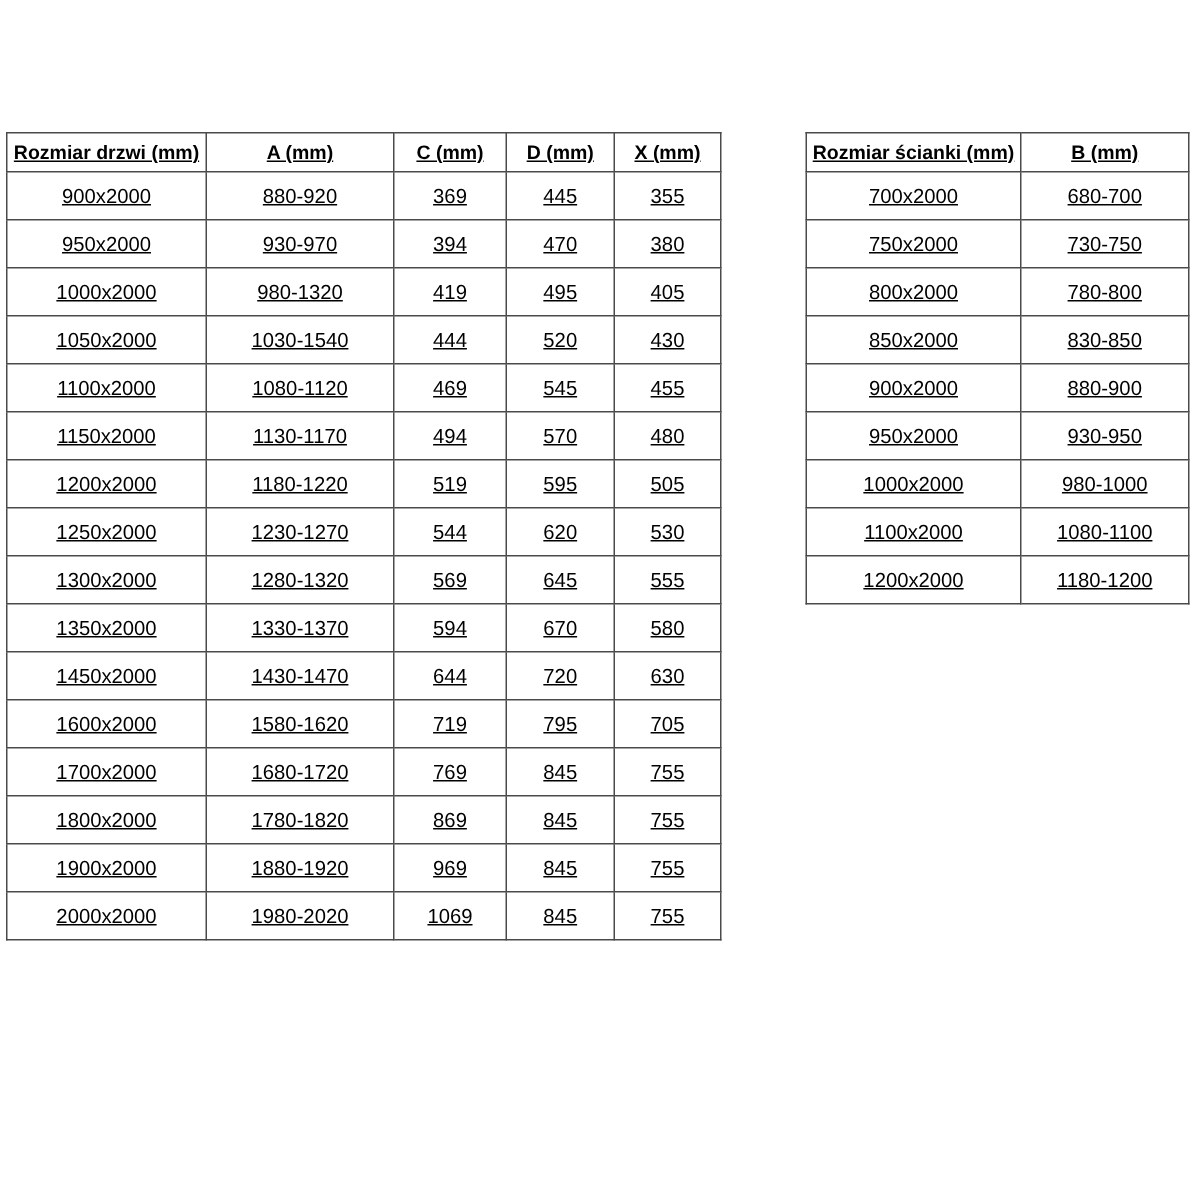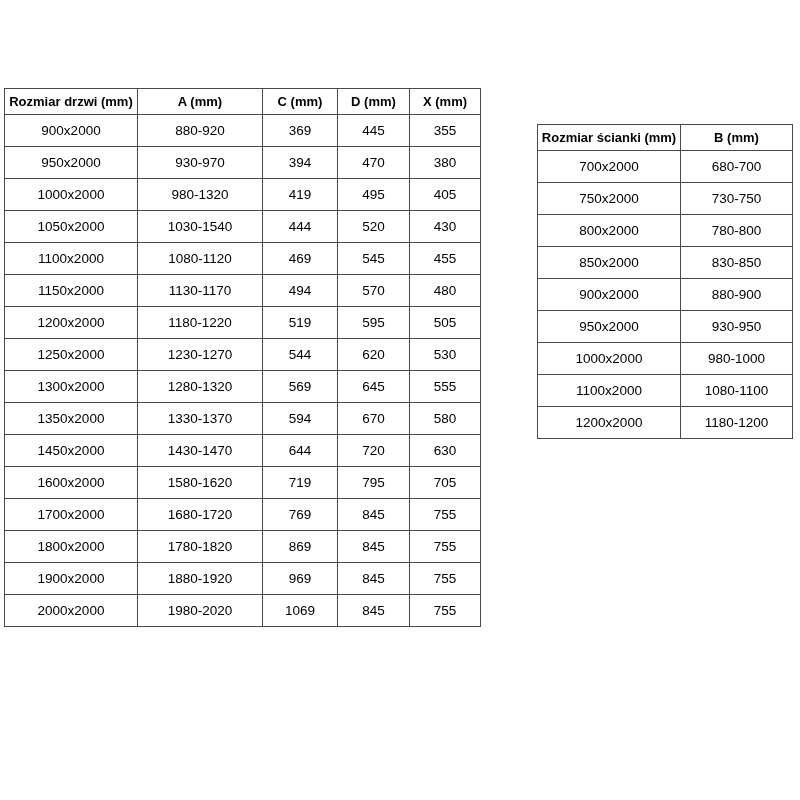--- a/index.html
+++ b/index.html
@@ -13,20 +13,21 @@
     height: 800px;
     background: #ffffff;
     font-family: "Liberation Sans", sans-serif;
     color: #000000;
     overflow: hidden;
   }
   table.spec-table {
     position: absolute;
     border-collapse: collapse;
     table-layout: fixed;
+    text-decoration: underline;
   }
   table.spec-table th,
   table.spec-table td {
     border: 1px solid #4a4a4a;
     text-align: center;
     vertical-align: middle;
     padding: 0 2px;
     overflow: hidden;
     white-space: nowrap;
   }
@@ -42,21 +43,20 @@
   }
   #doors-table {
     left: 4px;
     top: 88px;
     width: 476px;
   }
   #walls-table {
     left: 537px;
     top: 88px;
     width: 255px;
-    margin-top: 36px;
   }
 </style>
 </head>
 <body>
 
 <div class="page">
 
   <table id="doors-table" class="spec-table">
     <colgroup>
       <col style="width:133px">

